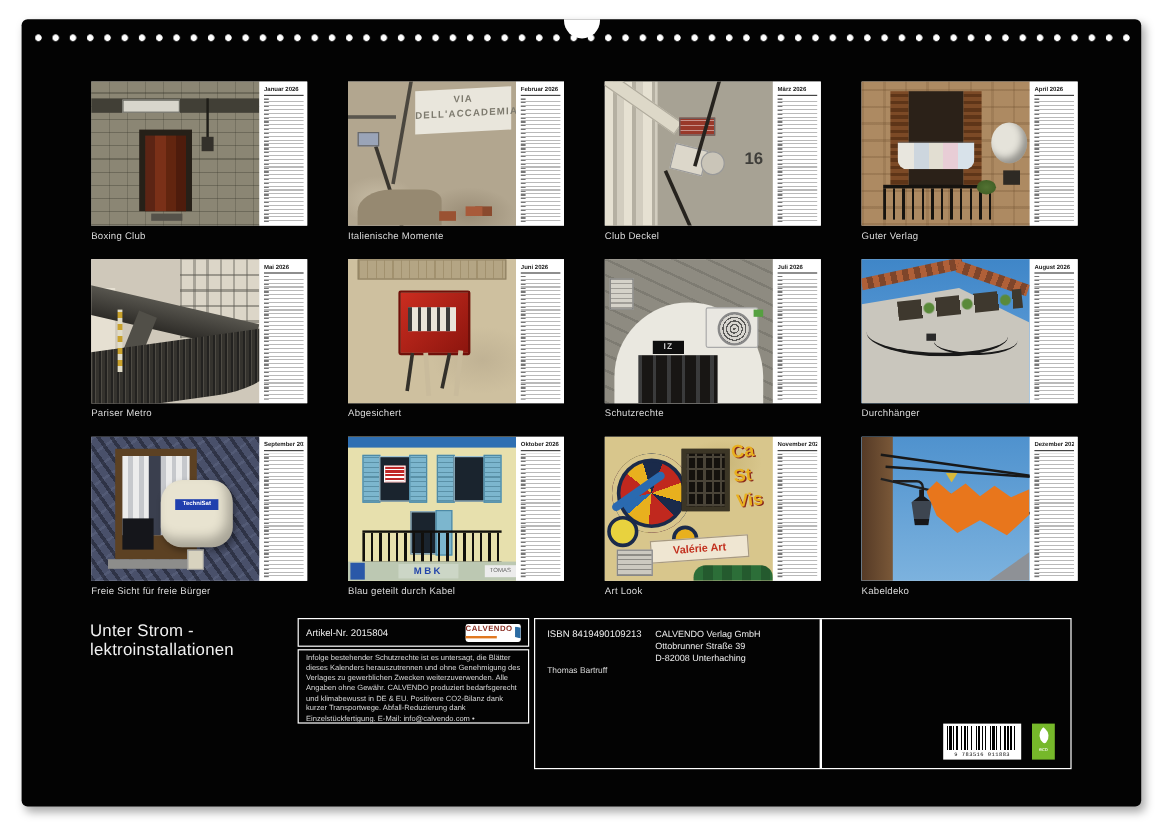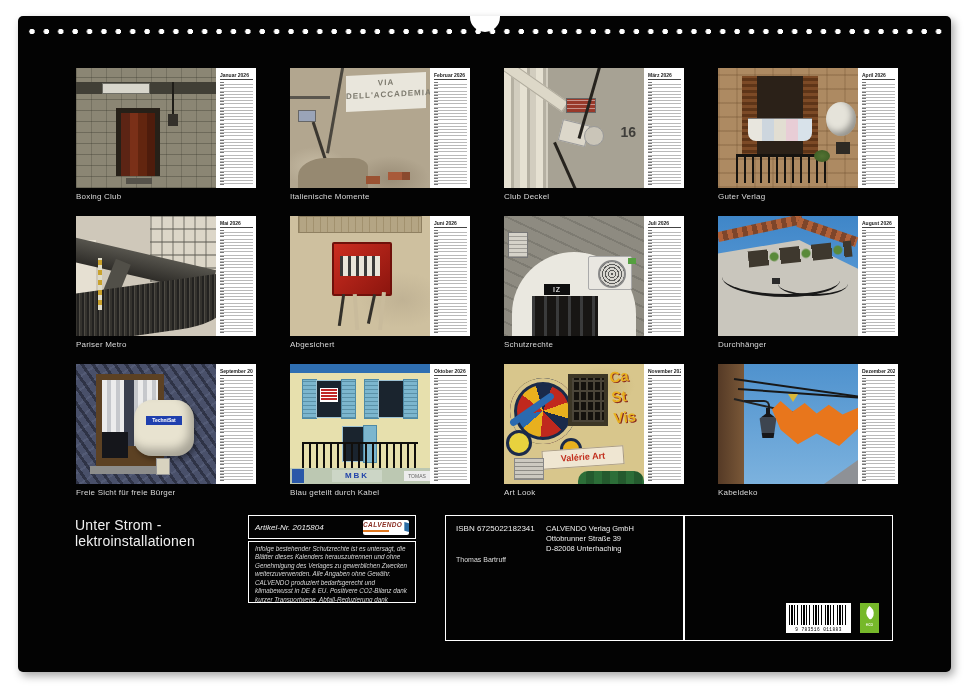--- a/index.html
+++ b/index.html
@@ -231,21 +231,21 @@
     clip-path:polygon(50% 0,92% 25%,78% 100%,22% 100%,8% 25%);}
   .p12-fab{left:54px;top:36px;width:86px;height:48px;background:#e8761c;
     clip-path:polygon(0 20%,10% 2%,24% 24%,38% 6%,52% 28%,66% 10%,82% 30%,100% 16%,100% 60%,78% 96%,52% 70%,30% 92%,10% 62%);}
   .p12-pen{left:70px;top:30px;width:10px;height:8px;background:#d8b83a;
     clip-path:polygon(0 0,100% 0,50% 100%);}
   .p12-bld{right:0;bottom:0;width:34px;height:24px;background:#8e9196;
     clip-path:polygon(100% 0,100% 100%,0 100%);}
   
   .cover-title{position:absolute;left:57px;top:502px;color:#f0f0f0;font-size:14px;
     line-height:1.12;letter-spacing:.2px;}
-  .infobox-left{position:absolute;left:230px;top:499px;width:168px;height:122px;box-sizing:border-box;font-style:italic;}
+  .infobox-left{position:absolute;left:230px;top:499px;width:193px;height:122px;box-sizing:border-box;}
   .ib-row1{box-sizing:border-box;border:1px solid #fff;height:24px;display:flex;
     align-items:center;justify-content:space-between;padding:0 6px;margin-bottom:2px;}
   .ib-artikel{color:#eee;font-size:8px;}
   .cal-logo{width:46px;height:15px;background:#fff;border-radius:2px;display:flex;
     align-items:center;justify-content:center;gap:2px;}
   .cal-logo-txt{color:#8a2f24;font-size:6.5px;font-weight:bold;letter-spacing:.4px;line-height:1;}
   .cal-logo-txt small{display:block;height:2px;width:26px;background:#e07820;margin-top:1px;}
   .cal-logo-bk{width:7px;height:10px;background:#2b6ca3;clip-path:polygon(0 0,100% 12%,100% 100%,0 88%);}
   .ib-row2{box-sizing:border-box;border:1px solid #fff;min-height:30px;padding:3px 6px;
     margin-bottom:2px;color:#eee;font-size:8.5px;line-height:1.25;}
@@ -534,21 +534,21 @@
         <span class="cal-logo">
           <span class="cal-logo-txt"><span>CALVENDO</span><small></small></span>
           <span class="cal-logo-bk"></span>
         </span>
       </div>
       <div class="ib-row3">Infolge bestehender Schutzrechte ist es untersagt, die Blätter dieses Kalenders herauszutrennen und ohne Genehmigung des Verlages zu gewerblichen Zwecken weiterzuverwenden. Alle Angaben ohne Gewähr. CALVENDO produziert bedarfsgerecht und klimabewusst in DE &amp; EU. Positivere CO2-Bilanz dank kurzer Transportwege. Abfall-Reduzierung dank Einzelstückfertigung. E-Mail: info@calvendo.com • www.calvendo.com</div>
     </div>
 
     <div class="infobox-right">
       <div class="ib-divider"></div>
-      <div class="ib-isbn">ISBN 6725022182341</div>
+      <div class="ib-isbn">ISBN 8419490109213</div>
       <div class="ib-publisher">
         <div>CALVENDO Verlag GmbH</div>
         <div>Ottobrunner Straße 39</div>
         <div>D-82008 Unterhaching</div>
       </div>
       <div class="ib-author">Thomas Bartruff</div>
       <div class="barcode">
         <div class="barcode-bars"></div>
         <div class="barcode-num">9 783516 011883</div>
       </div>

